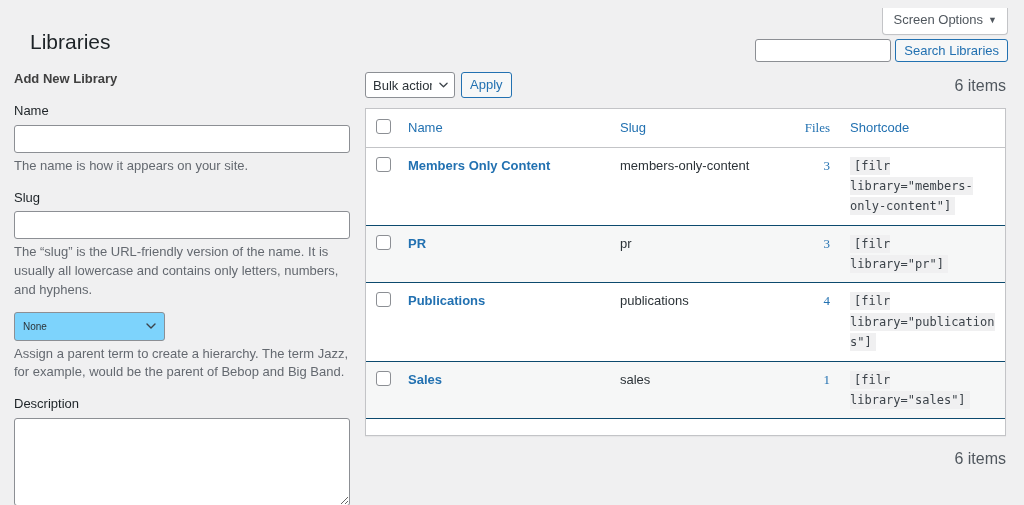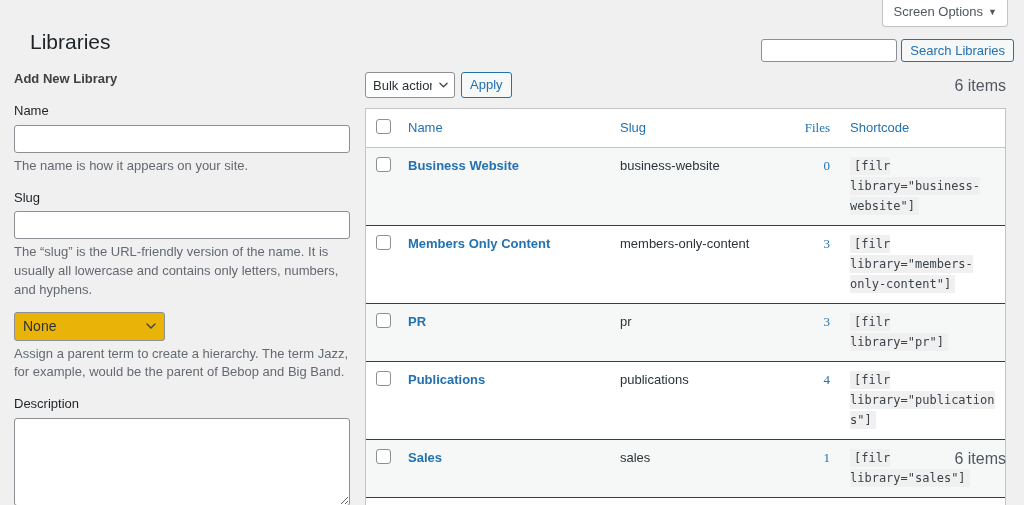--- a/index.html
+++ b/index.html
@@ -10,21 +10,21 @@
     background: #f0f0f1;
     font-family: "Liberation Sans", sans-serif;
     font-size: 13px;
     color: #3c434a;
     -webkit-font-smoothing: antialiased;
   }
   #app { position: relative; width: 1024px; height: 505px; }
 
   
   .screen-meta-toggle {
-    position: absolute; top: 0; right: 16px;
+    position: absolute; top: 8px; right: 16px;
     background: #fff;
     border: 1px solid #c3c4c7;
     border-top: none;
     border-radius: 0 0 4px 4px;
     padding: 4px 10px 5px 10px;
     font-size: 13px;
     color: #50575e;
     line-height: 16px;
     cursor: pointer;
     white-space: nowrap;
@@ -33,21 +33,21 @@
   .screen-meta-toggle .caret { font-size: 9px; margin-left: 5px; position: relative; top: -1px; }
 
   
   .page-title {
     position: absolute; left: 14px; top: 12px;
     font-size: 21px; font-weight: 400; line-height: 1.3;
     color: #1d2327; margin: 16px; padding: 0;
   }
 
   
-  .search-box { position: absolute; right: 10px; top: 39px; display: flex; gap: 4px; }
+  .search-box { position: absolute; right: 16px; top: 39px; display: flex; gap: 4px; }
   .search-box input[type=search] {
     width: 136px; height: 23px;
     border: 1px solid #8c8f94; border-radius: 3px;
     background: #fff; padding: 0 6px;
     font-family: "Liberation Sans", sans-serif; font-size: 13px;
     color: #2c3338; outline: none;
   }
   .btn {
     font-family: "Liberation Sans", sans-serif;
     font-size: 13px; line-height: 21px; height: 23px;
@@ -84,22 +84,22 @@
   .form-field textarea {
     width: 100%; height: 88px; resize: vertical;
     border: 1px solid #8c8f94; border-radius: 3px;
     background: #fff; padding: 5px 8px;
     font-family: "Liberation Sans", sans-serif; font-size: 14px;
     color: #2c3338; outline: none; display: block;
   }
   select.form-select {
     width: 151px; height: 29px;
     border: 1px solid #8c8f94; border-radius: 3px;
-    background: #eab308;
-    font-family: "Liberation Sans", sans-serif; font-size: 14px;
+    background: #7dd3fc;
+    font-family: "Liberation Sans", sans-serif; font-size: 10px;
     color: #2c3338; padding: 0 24px 0 8px;
     appearance: none; -webkit-appearance: none; -moz-appearance: none;
     outline: none; cursor: pointer;
   }
   .select-wrap { position: relative; display: inline-block; }
   .select-wrap .arrow {
     position: absolute; right: 9px; top: 50%; transform: translateY(-50%);
     pointer-events: none; width: 10px; height: 6px;
   }
   .help-text {
@@ -253,27 +253,20 @@
           <th class="col-cb">
             <input type="checkbox" class="cb" style="">
           </th>
           <th class="col-name">Name</th>
           <th class="col-slug">Slug</th>
           <th class="col-files">Files</th>
           <th class="col-shortcode">Shortcode</th>
         </tr>
       </thead>
       <tbody id="table-body">
-          <tr class="alternate">
-            <td class="col-cb"><input type="checkbox" class="cb" style=""></td>
-            <td class="col-name"><a class="row-title" href="#">Business Website</a></td>
-            <td class="col-slug"><span class="slug-text">business-website</span></td>
-            <td class="col-files"><a class="files-link" href="#">0</a></td>
-            <td class="col-shortcode"><code class="shortcode">[filr library="business-website"]</code></td>
-          </tr>
           <tr>
             <td class="col-cb"><input type="checkbox" class="cb" style=""></td>
             <td class="col-name"><a class="row-title" href="#">Members Only Content</a></td>
             <td class="col-slug"><span class="slug-text">members-only-content</span></td>
             <td class="col-files"><a class="files-link" href="#">3</a></td>
             <td class="col-shortcode"><code class="shortcode">[filr library="members-only-content"]</code></td>
           </tr>
           <tr class="alternate">
             <td class="col-cb"><input type="checkbox" class="cb" style=""></td>
             <td class="col-name"><a class="row-title" href="#">PR</a></td>

